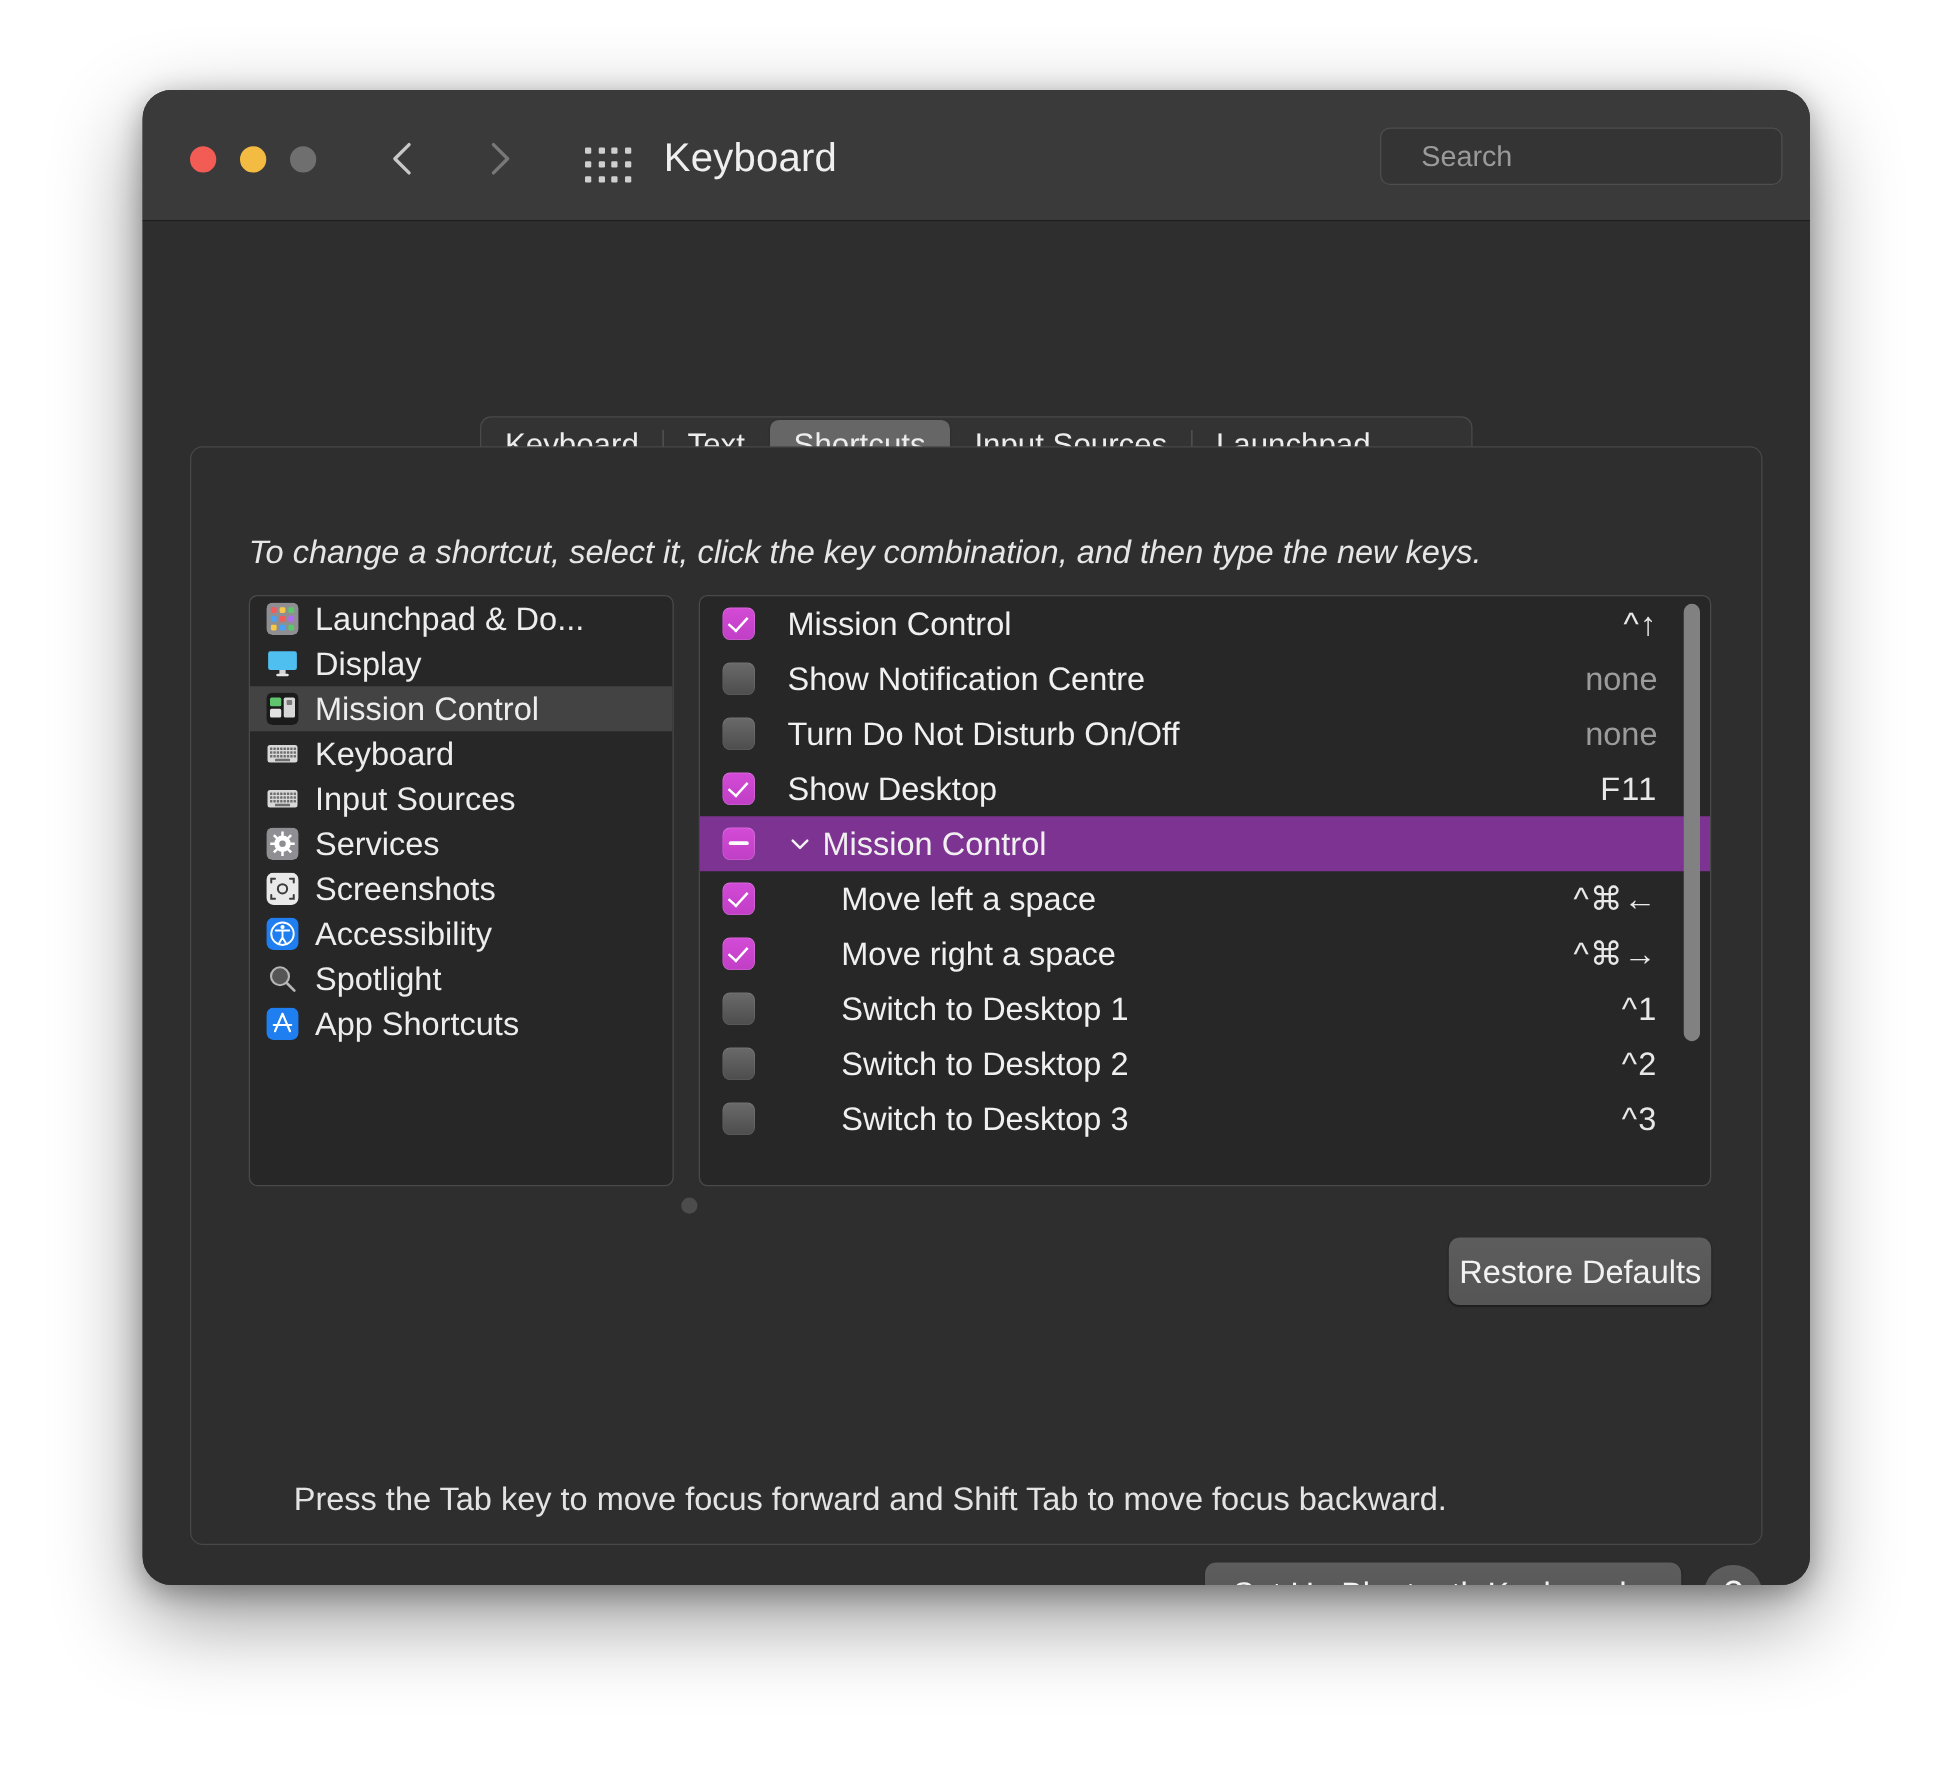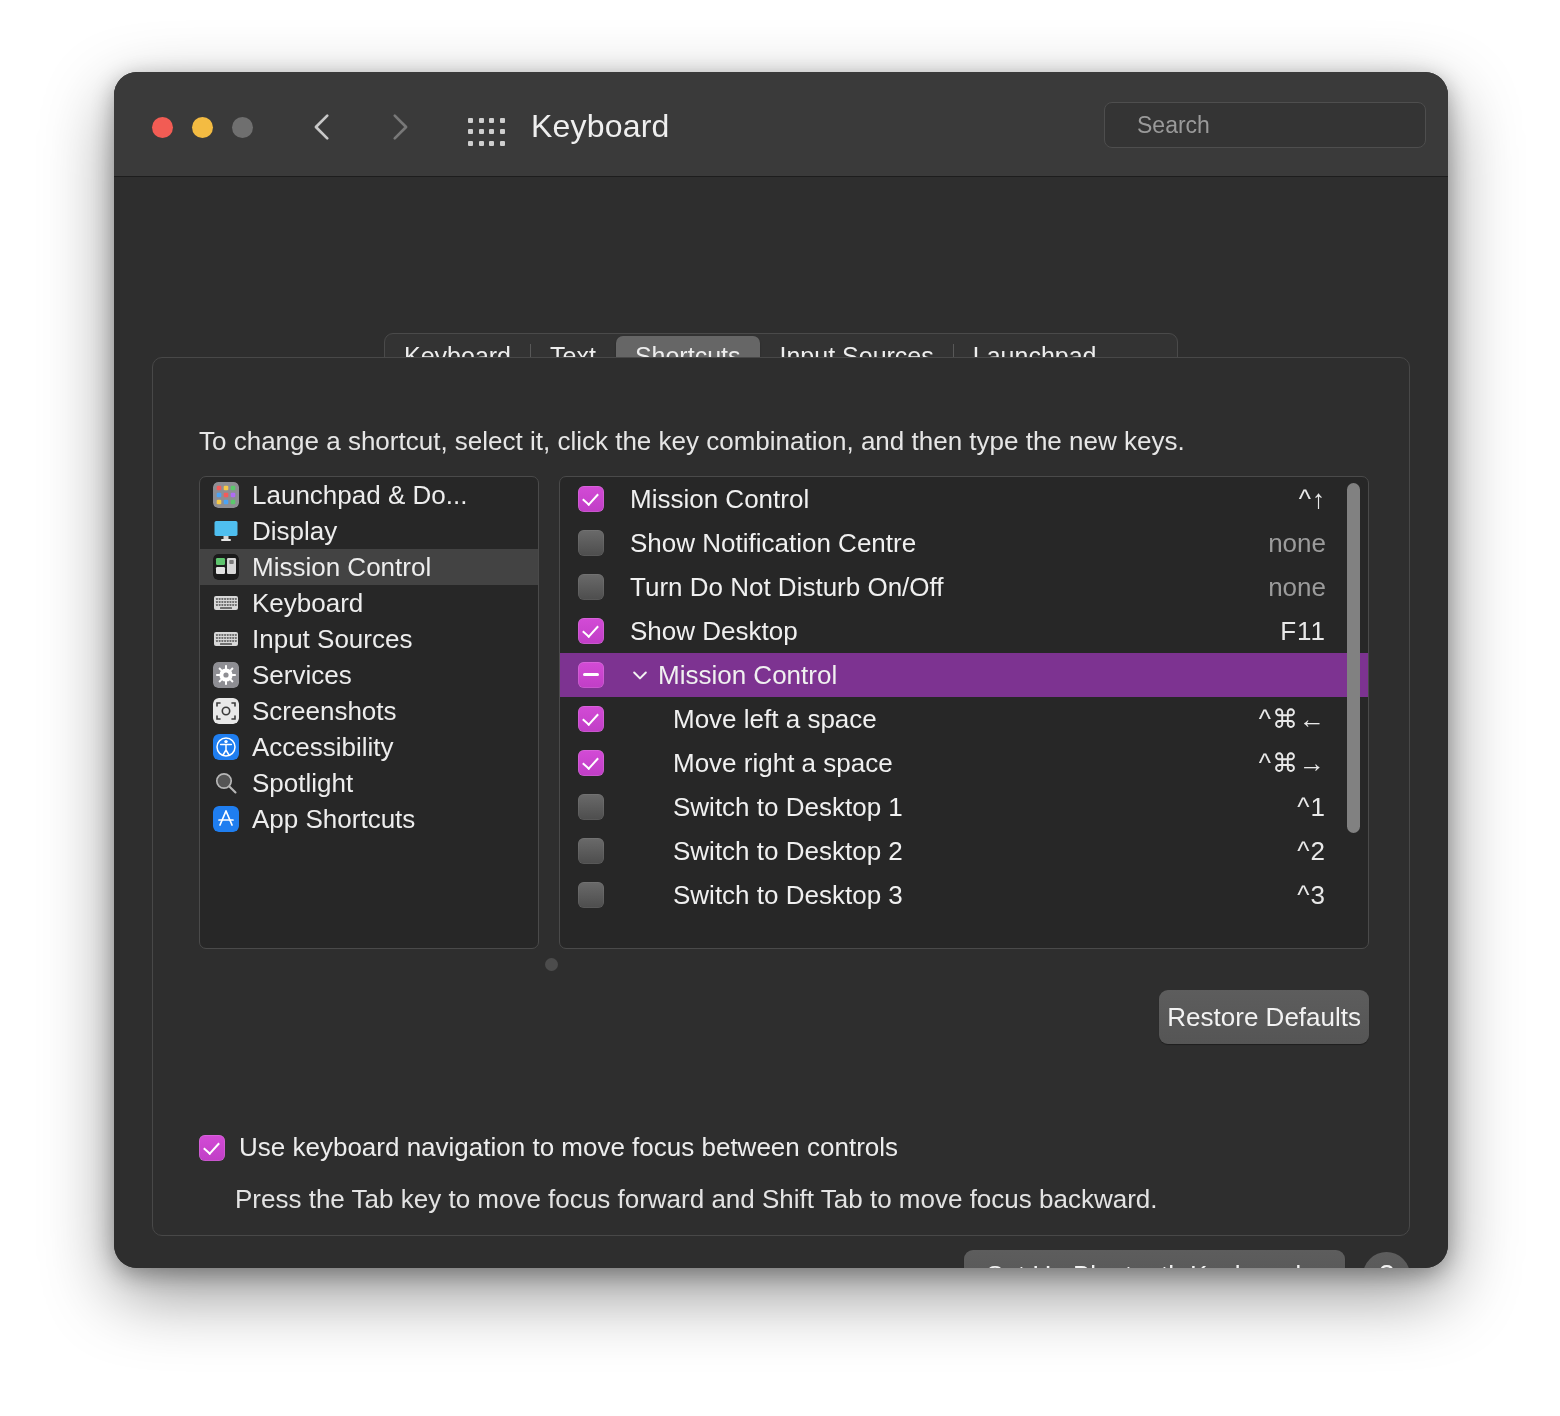--- a/index.html
+++ b/index.html
@@ -193,20 +193,21 @@
     box-sizing: border-box;
   }
 
   .hint {
     position: absolute;
     left: 46px;
     top: 68px;
     font-size: 26px;
     color: #e6e6e6;
     white-space: nowrap;
+    font-style: italic;
   }
 
   
   .listbox {
     position: absolute;
     border: 1px solid #4a4a4a;
     border-radius: 7px;
     background: #272727;
     box-sizing: border-box;
     overflow: hidden;
@@ -724,24 +725,20 @@
                 <span class="kcombo">^3</span>
               </div>
             </div>
           <div class="scrollbar">
             <div class="scroll-thumb"></div>
           </div>
         </div>
 
         <button class="btn restore">Restore Defaults</button>
 
-        <div class="kbnav">
-          <span class="cbx on"></span>
-          <span class="nlbl">Use keyboard navigation to move focus between controls</span>
-        </div>
         <div class="kbnote">Press the Tab key to move focus forward and Shift Tab to move focus backward.</div>
 
       </div>
 
       <div class="footer">
         <button class="btn bt-setup">Set Up Bluetooth Keyboard...</button>
         <button class="helpbtn">?</button>
       </div>
 
     </div>

